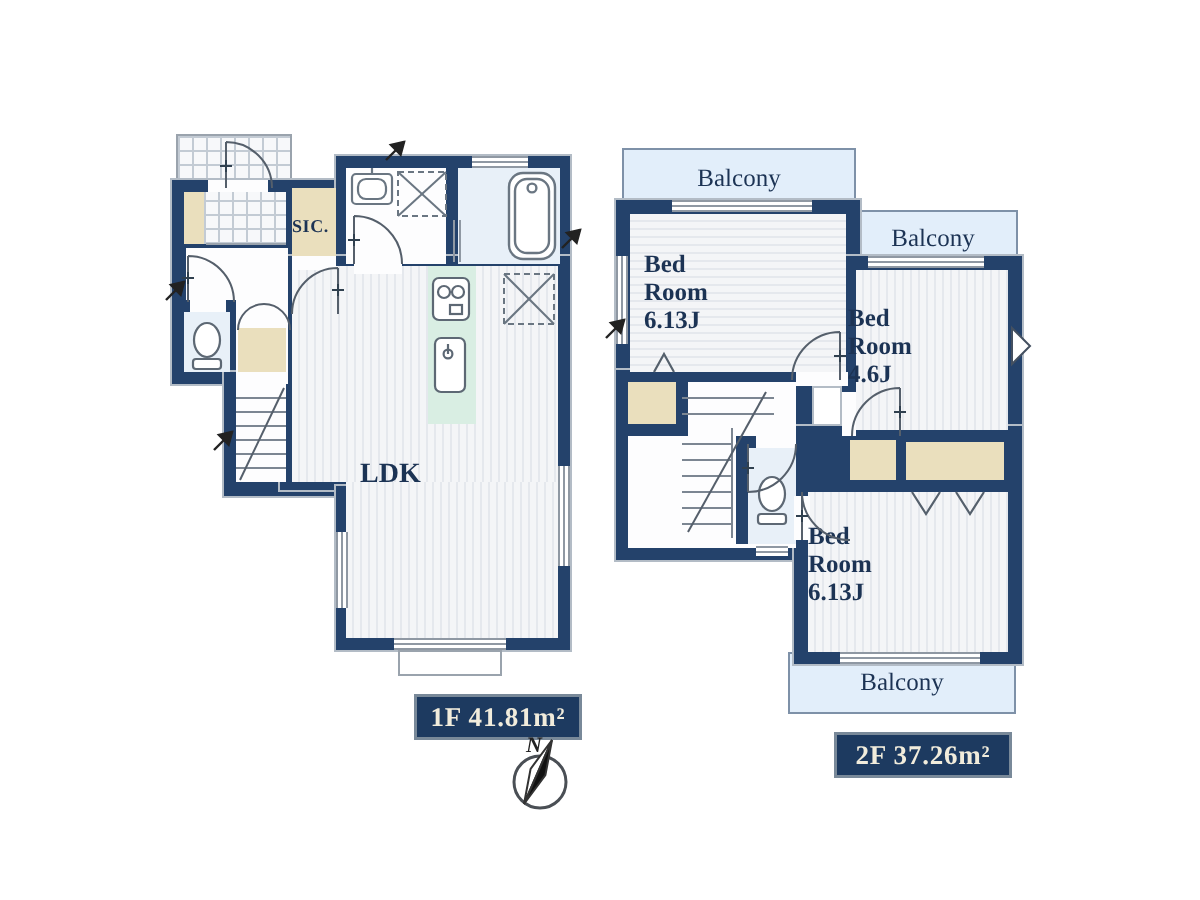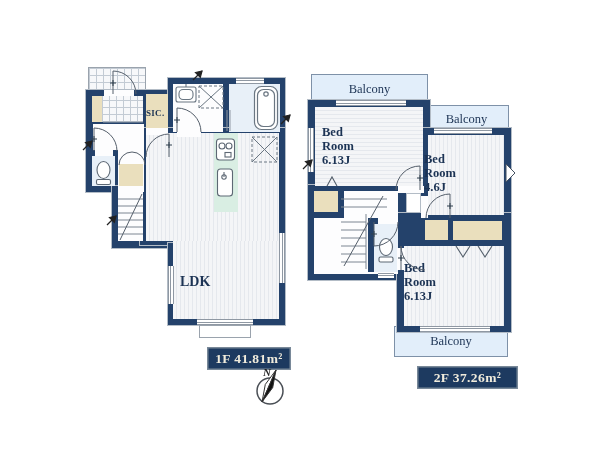--- a/index.html
+++ b/index.html
@@ -67,21 +67,21 @@
   <div class="abs white" style="left:146px;top:128px;width:22px;height:7px;"></div>
   <div class="abs white" style="left:177px;top:131px;width:24px;height:6px;"></div>
   <div class="abs white" style="left:95px;top:150px;width:18px;height:6px;"></div>
 
   <div class="abs win-v" style="left:168px;top:266px;width:6px;height:38px;"></div>
   <div class="abs win-v" style="left:279px;top:233px;width:6px;height:50px;"></div>
   <div class="abs win-h" style="left:197px;top:319px;width:56px;height:6px;"></div>
   <div class="abs win-h" style="left:236px;top:78px;width:28px;height:6px;"></div>
   <div class="abs step" style="left:199px;top:325px;width:52px;height:13px;"></div>
 
-  <div class="abs room-label ldk-label" style="left:180px;top:230px;width:88px;margin-top:44px;">
+  <div class="abs room-label ldk-label" style="left:180px;top:230px;width:88px;">
     <div>LDK</div>
   </div>
 
   <div class="abs balcony" style="left:311px;top:74px;width:117px;height:30px;">
     <span>Balcony</span>
   </div>
   <div class="abs balcony" style="left:424px;top:105px;width:85px;height:28px;">
     <span>Balcony</span>
   </div>
   <div class="abs balcony" style="left:394px;top:326px;width:114px;height:31px;">
@@ -224,21 +224,21 @@
     <g stroke="#222" stroke-width="1.2" fill="#222">
       <path d="M303 169 L312 160"></path>
         <path d="M312 160 l-6.5 1.5 4.8 4.8 z"></path>
     </g>
     <g stroke="#445060" fill="#ffffff" stroke-width="1">
       <path d="M506 164 l9 9 -9 9 z"></path>
     </g>
   </svg>
 
   <div class="abs area-label" style="left:207px;top:347px;width:84px;height:23px;">1F 41.81m²</div>
-  <div class="abs area-label" style="left:417px;top:366px;width:101px;height:23px;">2F 37.26m²</div>
+  <div class="abs area-label" style="left:417px;top:366px;width:89px;height:23px;">2F 37.26m²</div>
 
   <svg class="abs" style="left:248px;top:364px;pointer-events:none;" width="44" height="48" viewBox="0 0 44 48">
     <circle cx="22" cy="27" r="13" fill="none" stroke="#4a4f55" stroke-width="1.5"></circle>
     <polygon points="28,6 17.3,20.4 14,38" fill="#ffffff" stroke="#333" stroke-width="1"></polygon>
     <polygon points="28,6 24.7,23.6 14,38" fill="#111111" stroke="#333" stroke-width="1"></polygon>
     <text x="15" y="12" font-size="11" font-style="italic" font-weight="bold" fill="#222">N</text>
   </svg>
 
 </div>
 

